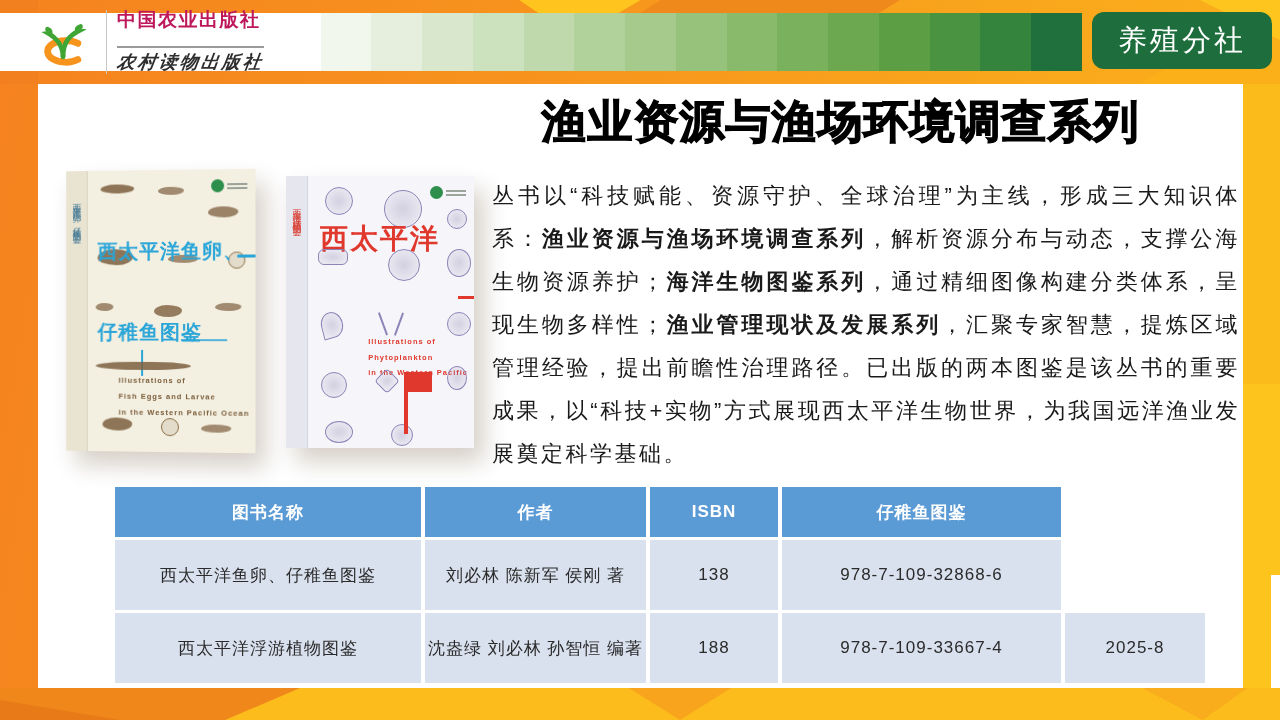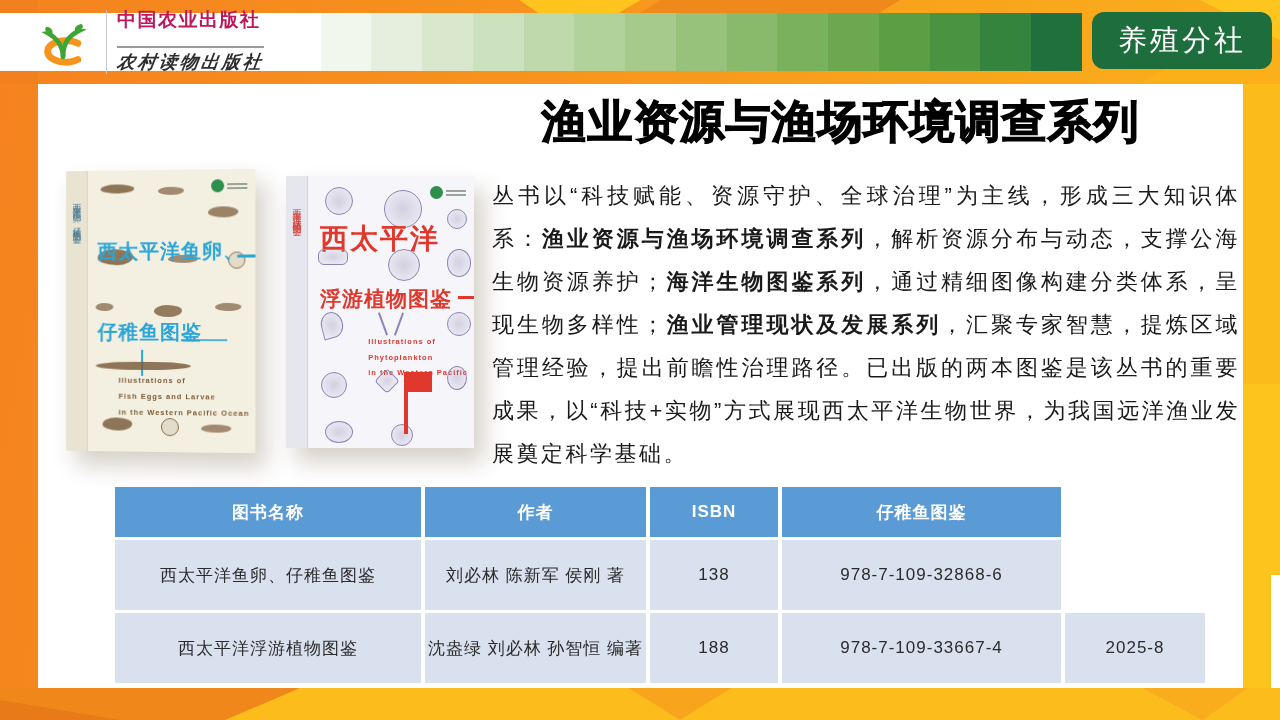--- a/index.html
+++ b/index.html
@@ -185,21 +185,20 @@
             <i></i>
           </span>
         </div>
       <div class="plk" style="left:10%;top:4%;width:26px;height:26px;"></div>
       <div class="plk" style="left:46%;top:5%;width:36px;height:36px;"></div>
       <div class="plk" style="left:84%;top:12%;width:18px;height:18px;"></div>
       <div class="cv-title t1">西太平洋</div>
       <div class="plk" style="left:6%;top:27%;width:28px;height:14px;border-radius:6px;"></div>
       <div class="plk" style="left:48%;top:27%;width:30px;height:30px;"></div>
       <div class="plk" style="left:84%;top:27%;width:22px;height:26px;"></div>
-      <div class="cv-title t2">浮游植物图鉴</div>
       <div class="accent-b" style="right:0;top:44%;width:16px;height:3px;background:#E0382D;"></div>
       <div class="plk tear" style="left:8%;top:50%;width:20px;height:24px;"></div>
       <div class="vshape" style="left:42%;top:50%;">
           <i></i>
           <i></i>
         </div>
       <div class="plk" style="left:84%;top:50%;width:22px;height:22px;"></div>
       <div class="cv-eng">
         <div>Illustrations of</div>
         <div>Phytoplankton</div>

